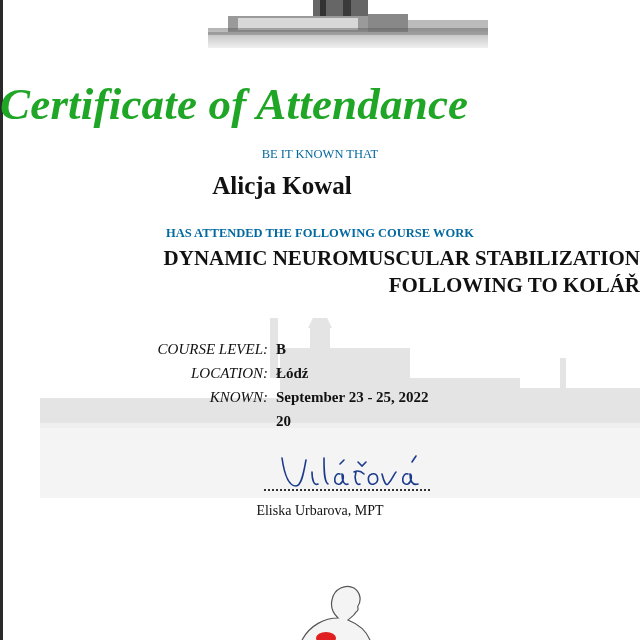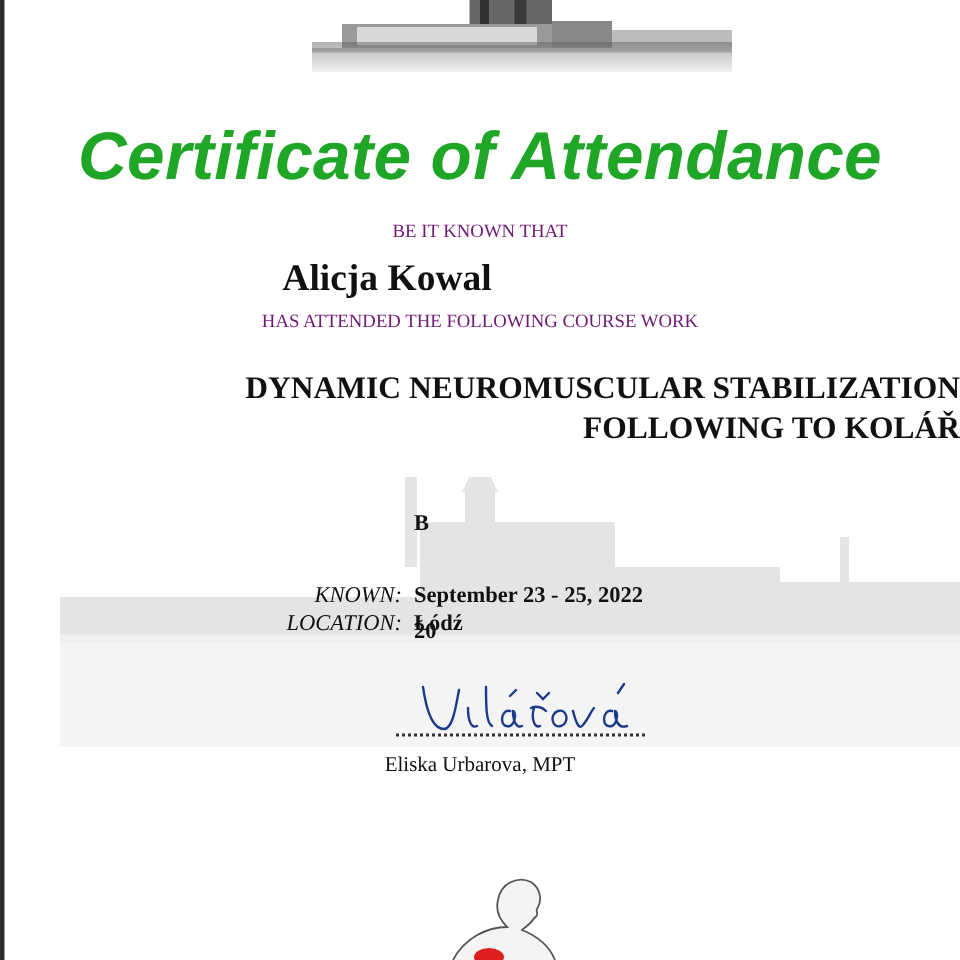--- a/index.html
+++ b/index.html
@@ -8,31 +8,31 @@
     background:#ffffff;
     font-family:"Liberation Serif", "DejaVu Serif", serif;
     color:#111;
   }
   .left-edge { position:absolute; left:0; top:0; width:3px; height:640px; background:#2a2a2a; }
   
   .top-skyline { position:absolute; left:208px; top:0; width:280px; height:48px; overflow:hidden; }
   
   .wm-skyline { position:absolute; left:40px; top:318px; width:600px; height:180px; opacity:0.55; }
   .title {
-    position:absolute; left:0; width:640px; top:78px; text-align:center;
-    font-family:Liberation Sans, sans-serif; font-style:italic; font-weight:bold;
+    position:absolute; left:0; width:640px; top:78px; 
+    font-family:Liberation Serif, serif; font-style:italic; font-weight:bold;
     font-size:45px; color:#1fa626; letter-spacing:0.2px;
   }
   .small-caps {
     position:absolute; left:0; width:640px; text-align:center;
-    font-size:12.5px; color:#701a75;
+    font-size:12.5px; color:#0369a1;
   }
   .name {
     position:absolute; left:0; width:516px; top:172px; text-align:center;
-    font-size:25px; font-weight:bold;
+    font-size:25px; font-weight:bold;padding-left:24px;
   }
   .course {
     position:absolute; left:0; width:640px; top:245px; text-align:right;
     font-size:21px; font-weight:bold; line-height:27px;
   }
   .details { position:absolute; top:341px; left:0; width:640px; }
   .detail-row { position:absolute; left:0; width:640px; height:24px; font-size:15px; }
   .detail-label {
     position:absolute; right:372px; font-style:italic; white-space:nowrap;
   }
@@ -86,32 +86,33 @@
   </g>
   <rect x="0" y="105" width="600" height="75" fill="#e6e6e6" opacity="0.8"></rect>
 </svg>
 
 <div class="title">Certificate of Attendance</div>
 
 <div class="small-caps" style="top:147px;">BE IT KNOWN THAT</div>
 
 <div class="name">Alicja Kowal</div>
 
-<div class="small-caps" style="top:207px;">HAS ATTENDED THE FOLLOWING COURSE WORK</div>
+<div class="small-caps" style="top:226px;font-weight:bold;">HAS ATTENDED THE FOLLOWING COURSE WORK</div>
 
 <div class="course">
   <div>DYNAMIC NEUROMUSCULAR STABILIZATION</div>
   <div>FOLLOWING TO KOLÁŘ</div>
 </div>
 
 <div class="details">
   <div class="detail-row" style="top:0px;">
+    <span class="detail-label">COURSE LEVEL:</span>
     <span class="detail-value">B</span>
   </div>
-  <div class="detail-row" style="top:24px;margin-top:43px;">
+  <div class="detail-row" style="top:24px;">
     <span class="detail-label">LOCATION:</span>
     <span class="detail-value">Łódź</span>
   </div>
   <div class="detail-row" style="top:48px;">
     <span class="detail-label">KNOWN:</span>
     <span class="detail-value">September 23 - 25, 2022</span>
   </div>
   <div class="detail-row" style="top:72px;">
     <span class="detail-value">20</span>
   </div>

